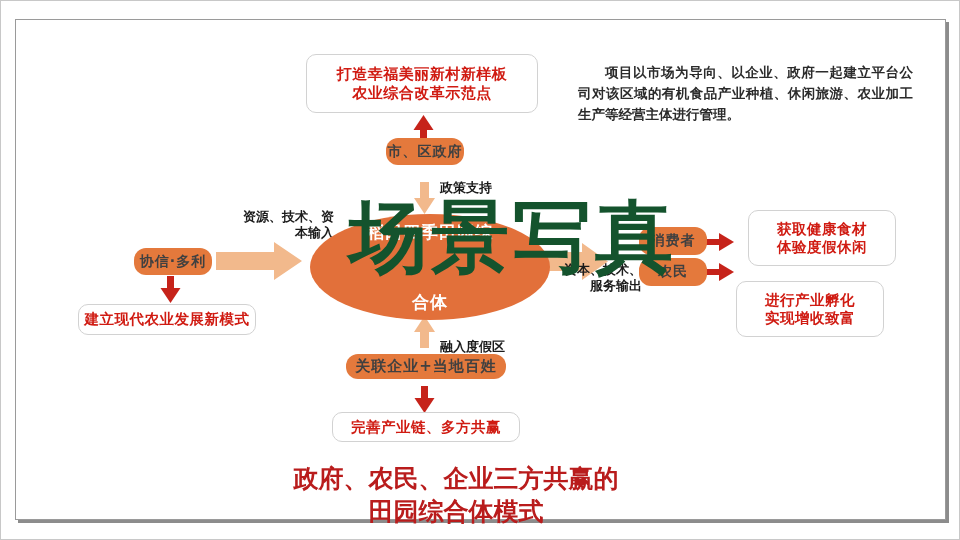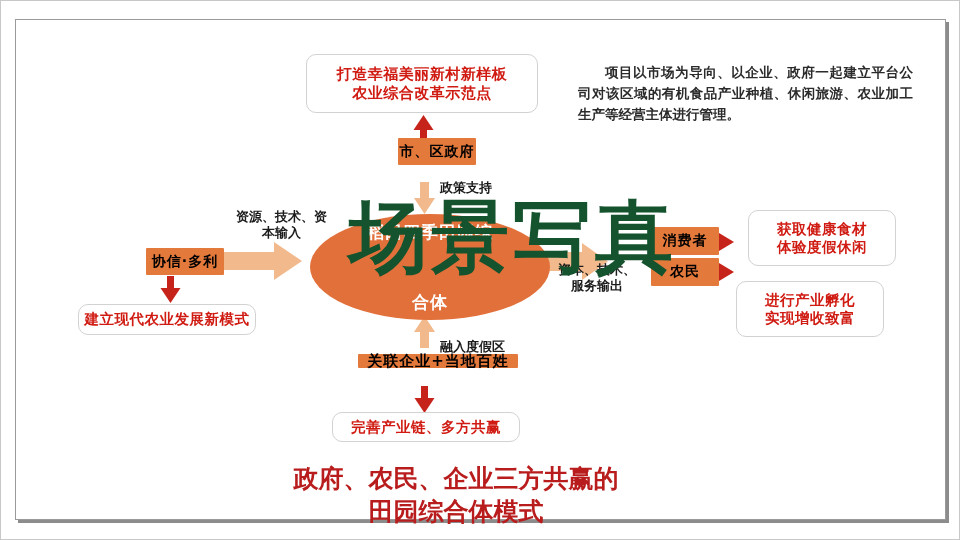--- a/index.html
+++ b/index.html
@@ -45,40 +45,39 @@
     position: absolute;
     box-sizing: border-box;
     display: flex;
     align-items: center;
     justify-content: center;
     text-align: center;
     line-height: 1.25;
   }
   .orange-box {
     background: #e4793c;
-    color: #000000;
-    font-weight: bold;
-    border-radius: 1px;
+    color: #404040;
+    font-weight: bold;
+    border-radius: 12px;
     letter-spacing: 1px;
-    margin-left: 12px;
   }
   .outline-box {
     background: #ffffff;
     color: #d01b12;
     font-weight: bold;
     border: 1px solid #d2d2d2;
     border-radius: 10px;
     letter-spacing: 0.5px;
   }
   .plain-label {
     position: absolute;
     color: #1b1b1b;
     font-weight: bold;
     line-height: 1.25;
-    text-align: center;
+    text-align: right;
   }
   .ellipse {
     position: absolute;
     background: #e2703a;
     border-radius: 50%;
     color: #ffffff;
     font-weight: bold;
     display: flex;
     align-items: center;
     justify-content: center;
@@ -236,21 +235,21 @@
         <span>农民</span>
       </div>
 
       <div class="node outline-box" style="left:720px; top:250px; width:148px; height:56px; font-size:14.5px; flex-direction:column;margin-top:11px;">
         <span>进行产业孵化</span>
         <span>实现增收致富</span>
       </div>
 
       <div class="plain-label" style="left:424px; top:319px; font-size:13px;">融入度假区</div>
 
-      <div class="node orange-box" style="left:330px; top:334px; width:160px; height:14px; font-size:15px;">
+      <div class="node orange-box" style="left:330px; top:334px; width:160px; height:25px; font-size:15px;">
         <span>关联企业+当地百姓</span>
       </div>
 
       <div class="node outline-box" style="left:316px; top:392px; width:188px; height:30px; font-size:14.5px;">
         <span>完善产业链、多方共赢</span>
       </div>
 
       <div id="watermark">场景写真</div>
 
       <div id="caption">

